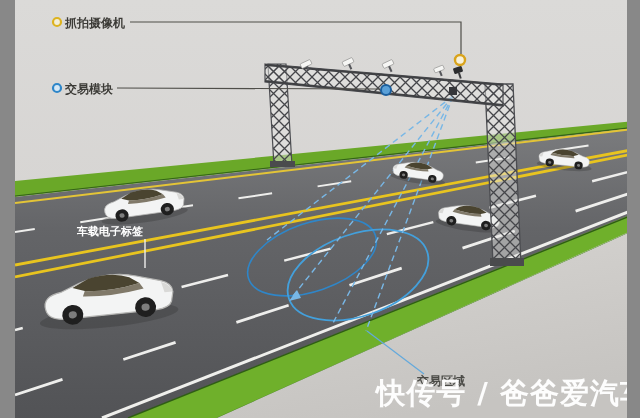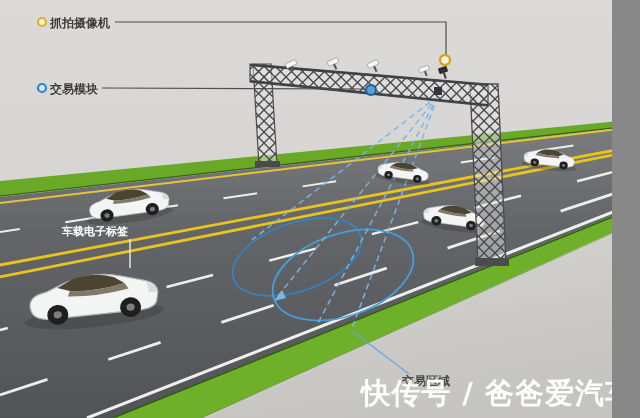--- a/index.html
+++ b/index.html
@@ -1,17 +1,17 @@
 <!DOCTYPE html>
 <html><head>
 <meta charset="utf-8">
 <style>
   html,body{margin:0;padding:0;background:#888;}
   #stage{position:relative;width:612px;height:418px;overflow:hidden;
-         font-family:"DejaVu Sans","Liberation Sans",sans-serif;}
+         font-family:"DejaVu Sans","Liberation Sans",sans-serif;padding-left:15px;}
   #stage svg{display:block;width:640px;height:418px;}
   text{font-family:"DejaVu Sans","Liberation Sans",sans-serif;}
 </style>
 </head>
 <body>
 
 <div id="stage">
 <svg viewBox="0 0 640 418" xmlns="http://www.w3.org/2000/svg">
   <defs>
     <linearGradient id="bgGrad" x1="0" y1="0" x2="0" y2="1">

